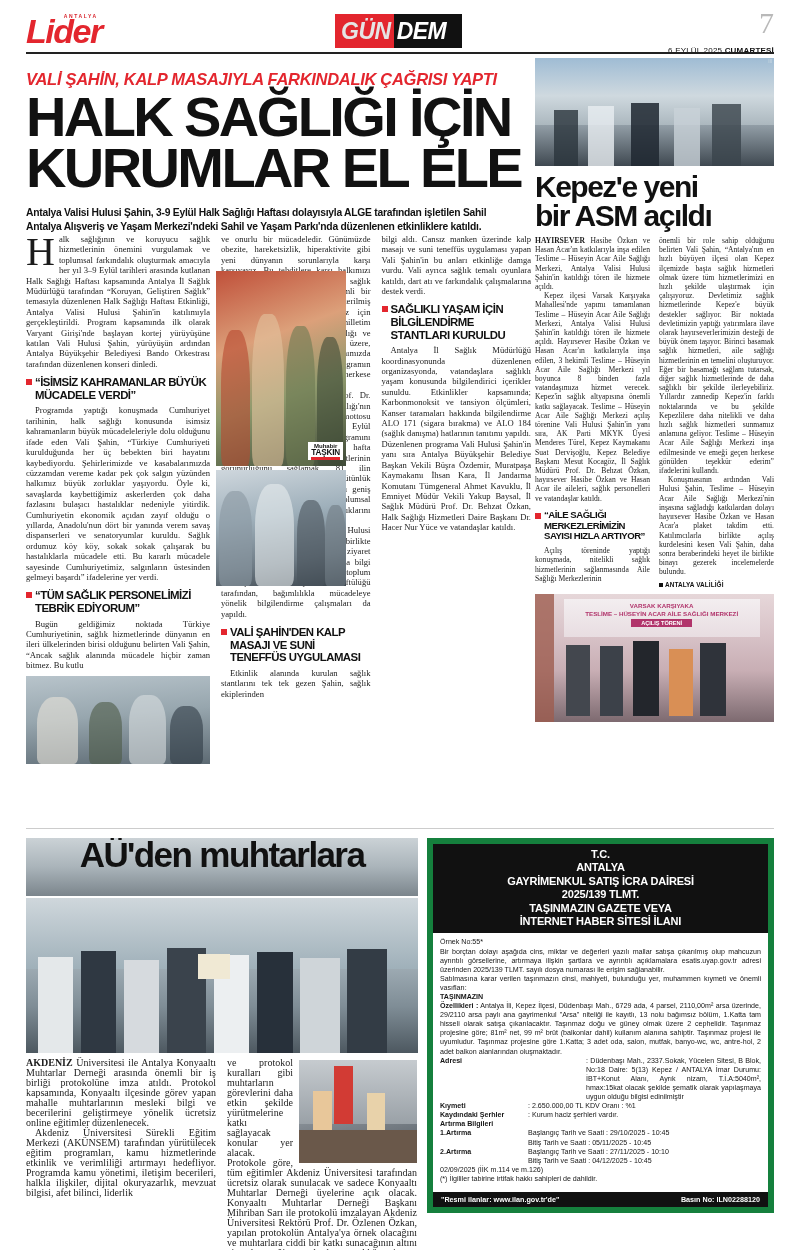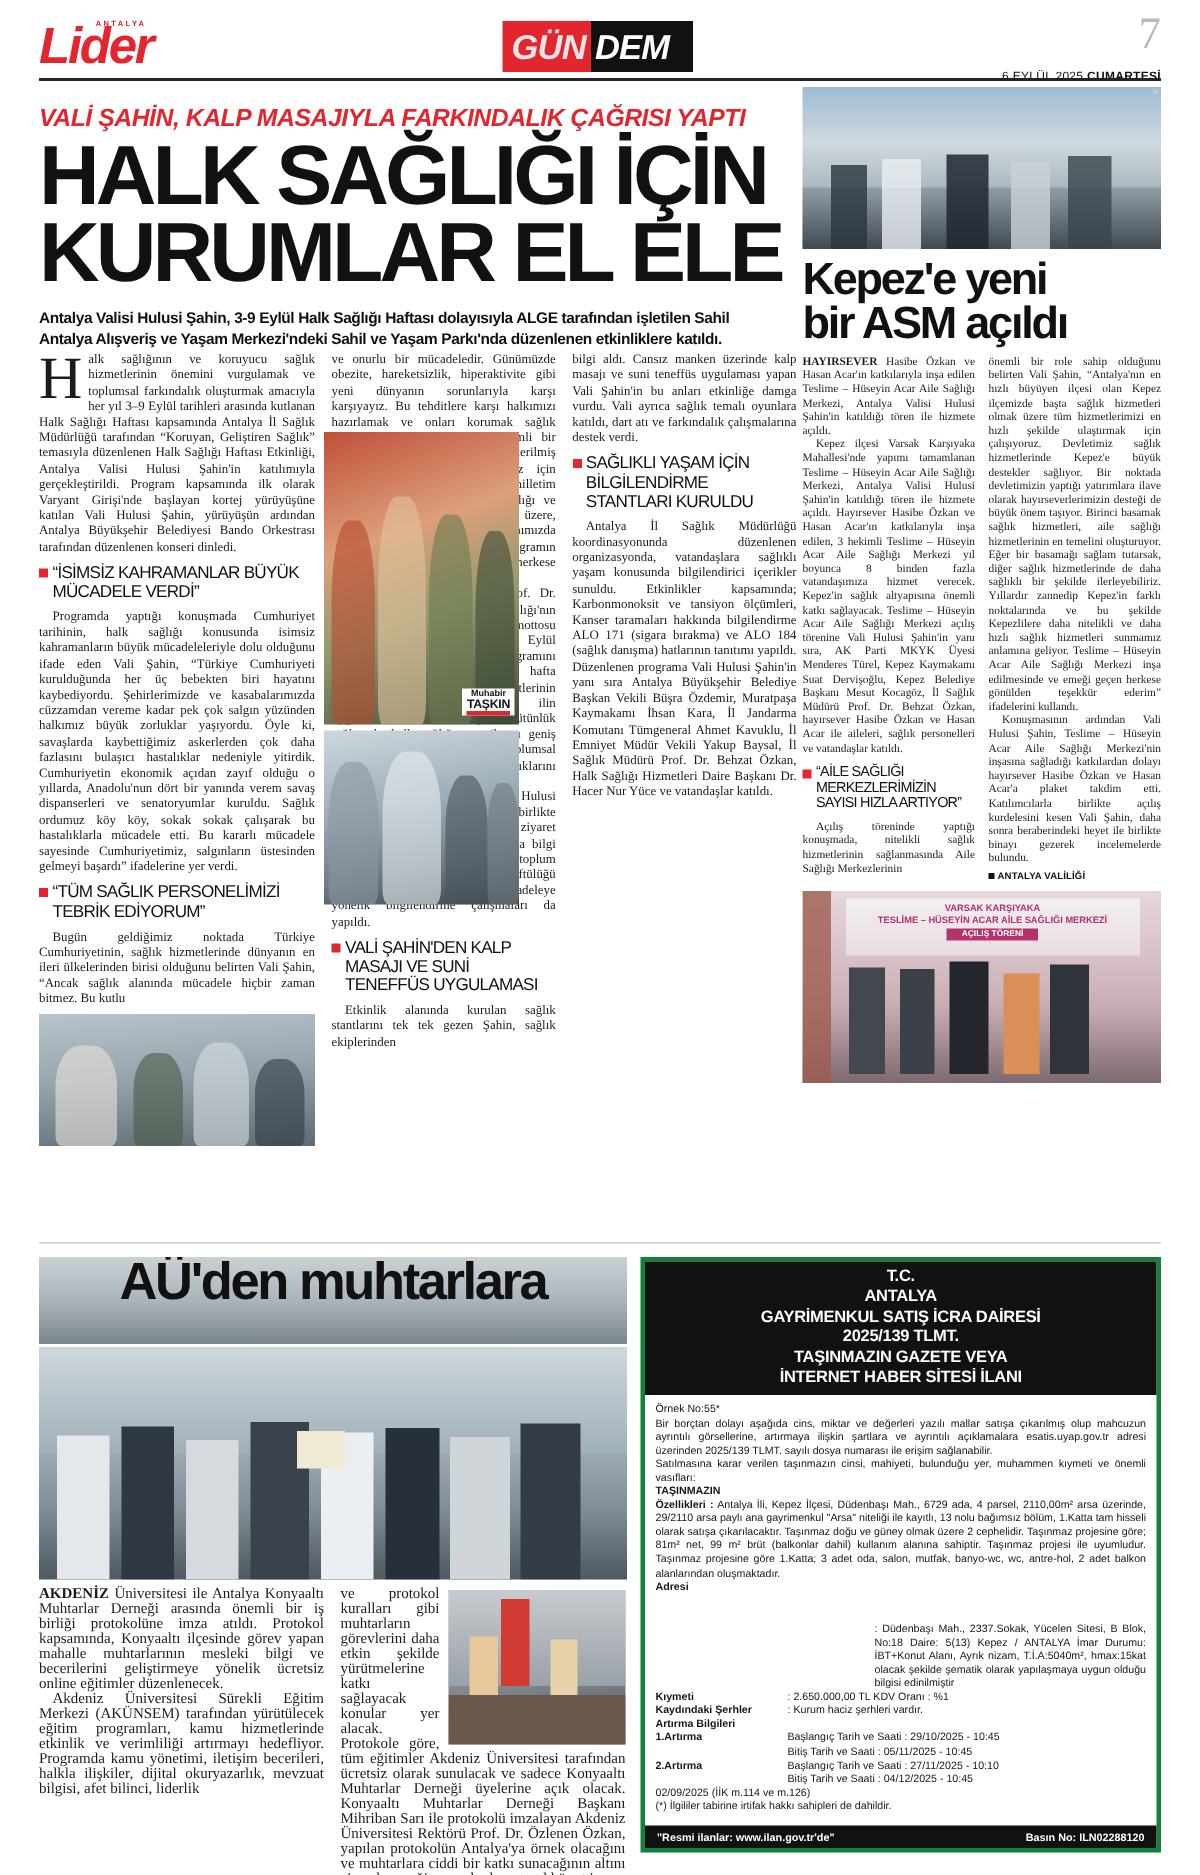--- a/index.html
+++ b/index.html
@@ -77,21 +77,21 @@
     font-size:8.6px; line-height:10.4px; text-align:justify; color:#1b1b1b;
     hyphens:auto;
   }
   .body-txt p { margin:0 0 0 0; text-indent:9px; }
   .body-txt p.first { text-indent:0; }
   .dropcap::first-letter {
     float:left; font-size:40px; line-height:32px; padding:2px 4px 0 0;
     font-family:"Liberation Serif", serif; font-weight:normal;
   }
   .subhead {
-    font-family:"Liberation Sans", sans-serif; font-weight:normal;
+    font-family:"Liberation Sans", sans-serif; font-weight:bold;
     font-size:11.4px; line-height:12.6px; letter-spacing:-0.5px;
     margin:7px 0 4px 0; padding-left:9px; position:relative; color:#111;
   }
   .subhead .sq {
     position:absolute; left:0; top:3px; width:6px; height:6px; background:#e3262e;
   }
   .credit {
     font-family:"Liberation Sans", sans-serif; font-weight:bold;
     font-size:6.4px; letter-spacing:.1px; margin-top:4px;
   }
@@ -161,37 +161,37 @@
   .au-col { width:190px; }
   .au-col .body-txt { font-size:10px; line-height:10px; }
   .au-inset {
     float:right; width:118px; height:103px; margin:2px 0 3px 6px;
     background:linear-gradient(170deg,#b9bfc4 0%,#8d949b 45%,#4e565d 100%);
     position:relative; overflow:hidden;
   }
 
   
   .legal { position:absolute; left:427px; top:838px; width:347px;
-           border:3px solid #15803d; }
+           border:6px solid #15803d; }
   .legal-head {
     background:#111; color:#fff; text-align:center;
     font-family:"Liberation Sans", sans-serif; font-weight:bold;
     font-size:11px; line-height:13.4px; padding:4px 6px 5px 6px; letter-spacing:-.2px;
   }
   .legal-body {
     padding:5px 7px 4px 7px;
     font-family:"Liberation Sans", sans-serif; font-size:7.1px; line-height:9.1px;
     text-align:justify; color:#161616;
   }
   .legal-body p { margin:0 0 0 0; }
   .legal-body .b { font-weight:bold; }
   .legal-row { display:flex; }
   .legal-row .lbl { width:88px; font-weight:bold; flex:none; }
   .legal-row .val { flex:1; }
-  .legal-row .val.ind { padding-left:58px;margin-top:28px; }
+  .legal-row .val.ind { padding-left:58px; }
   .legal-foot {
     background:#111; color:#fff; display:flex; justify-content:space-between;
     font-family:"Liberation Sans", sans-serif; font-weight:bold; font-size:7.2px;
     padding:3px 8px; margin-top:4px;
   }
   .divider-h { position:absolute; left:26px; right:26px; top:828px; height:1px; background:#ccc; }
 </style>
 </head>
 <body>
 
@@ -272,21 +272,21 @@
           <span class="sq"></span>
           <span>SAĞLIKLI YAŞAM İÇİN BİLGİLENDİRME STANTLARI KURULDU</span>
         </div>
         <div class="body-txt">
           <p>Antalya İl Sağlık Müdürlüğü koordinasyonunda düzenlenen organizasyonda, vatandaşlara sağlıklı yaşam konusunda bilgilendirici içerikler sunuldu. Etkinlikler kapsamında; Karbonmonoksit ve tansiyon ölçümleri, Kanser taramaları hakkında bilgilendirme ALO 171 (sigara bırakma) ve ALO 184 (sağlık danışma) hatlarının tanıtımı yapıldı. Düzenlenen programa Vali Hulusi Şahin'in yanı sıra Antalya Büyükşehir Belediye Başkan Vekili Büşra Özdemir, Muratpaşa Kaymakamı İhsan Kara, İl Jandarma Komutanı Tümgeneral Ahmet Kavuklu, İl Emniyet Müdür Vekili Yakup Baysal, İl Sağlık Müdürü Prof. Dr. Behzat Özkan, Halk Sağlığı Hizmetleri Daire Başkanı Dr. Hacer Nur Yüce ve vatandaşlar katıldı.</p>
         </div>
       </div>
     </div>
   </div>
 
-  <div style="position:absolute;left:216px;top:288px;width:131px;">
+  <div style="position:absolute;left:216px;top:271px;width:131px;">
     <div class="ph p1">
       <div class="blob" style="left:4%;top:30%;width:22%;height:70%;background:#b7472f"></div>
       <div class="blob" style="left:28%;top:22%;width:24%;height:78%;background:#e3c39f"></div>
       <div class="blob" style="left:54%;top:28%;width:22%;height:72%;background:#6d7a52"></div>
       <div class="blob" style="left:78%;top:34%;width:20%;height:66%;background:#3d4a36"></div>
       <div class="namebadge">
         <div class="n1">Muhabir</div>
         <div class="n2">TAŞKIN</div>
         <div class="bar"></div>
       </div>

